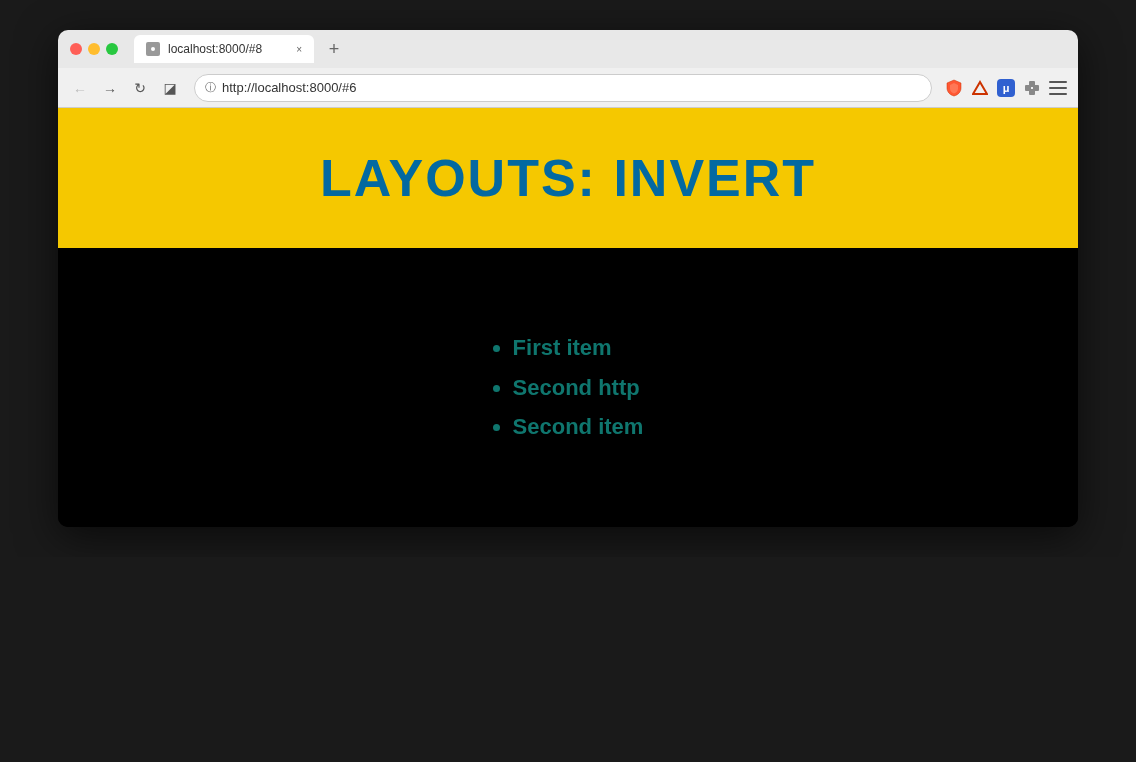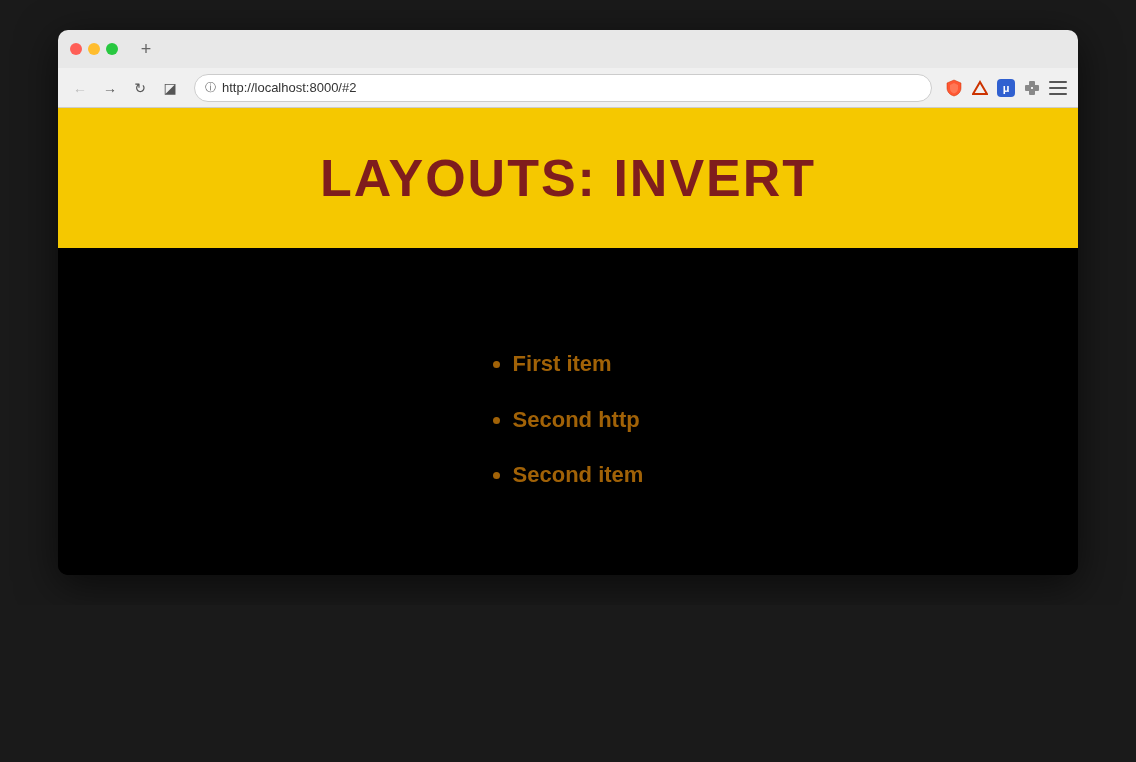--- a/index.html
+++ b/index.html
@@ -156,70 +156,79 @@
 
     .page-header {
       background: #f5c800;
       padding: 40px 20px;
       text-align: center;
     }
 
     .page-header h1 {
       font-size: 52px;
       font-weight: 900;
-      color: #7f1d1d;
+      color: #0369a1;
       text-transform: uppercase;
       letter-spacing: 2px;
     }
 
     .page-body {
       background: #000000;
       padding: 80px 0;
       display: flex;
       justify-content: center;
     }
 
     .content-list {
       list-style: disc;
       padding-left: 20px;
     }
 
     .content-list li {
-      color: #a16207;
+      color: #0f766e;
       font-size: 22px;
       font-weight: 700;
       line-height: 1.8;
-      margin-top: 16px;
     }
   </style>
 </head>
 <body>
 
 <div class="browser-window">
 
   <div class="browser-titlebar">
     <div class="traffic-lights">
       <div class="traffic-light close"></div>
       <div class="traffic-light minimize"></div>
       <div class="traffic-light maximize"></div>
     </div>
     <div class="tab-bar">
+      <div class="tab">
+        <div class="tab-favicon">
+          <svg width="10" height="10" viewBox="0 0 10 10">
+            <rect width="10" height="10" fill="#999" rx="1"></rect>
+            <circle cx="5" cy="5" r="2" fill="#fff"></circle>
+          </svg>
+        </div>
+        <span>localhost:8000/#8</span>
+        <span class="tab-close">×</span>
+      </div>
       <div class="tab-add">+</div>
     </div>
   </div>
 
   <div class="browser-toolbar">
     <div class="nav-btn disabled">←</div>
     <div class="nav-btn">→</div>
     <div class="nav-btn">↻</div>
     <div class="nav-btn">◪</div>
 
     <div class="address-bar">
       <span class="address-bar-lock">ⓘ</span>
-      <span>http://localhost:8000/#2</span>
+      <span>http://localhost:8000/#6</span>
     </div>
 
     <div class="browser-extensions">
       <div class="ext-icon">
         <svg width="18" height="18" viewBox="0 0 18 18">
           <path d="M9 1L2 4v5c0 4 3 7 7 8 4-1 7-4 7-8V4L9 1z" fill="#ff5733" stroke="#cc3300" stroke-width="0.5"></path>
           <path d="M9 4L5 6v3.5c0 2.5 1.8 4.5 4 5 2.2-.5 4-2.5 4-5V6L9 4z" fill="#ff7755"></path>
         </svg>
       </div>
       <div class="ext-icon">

